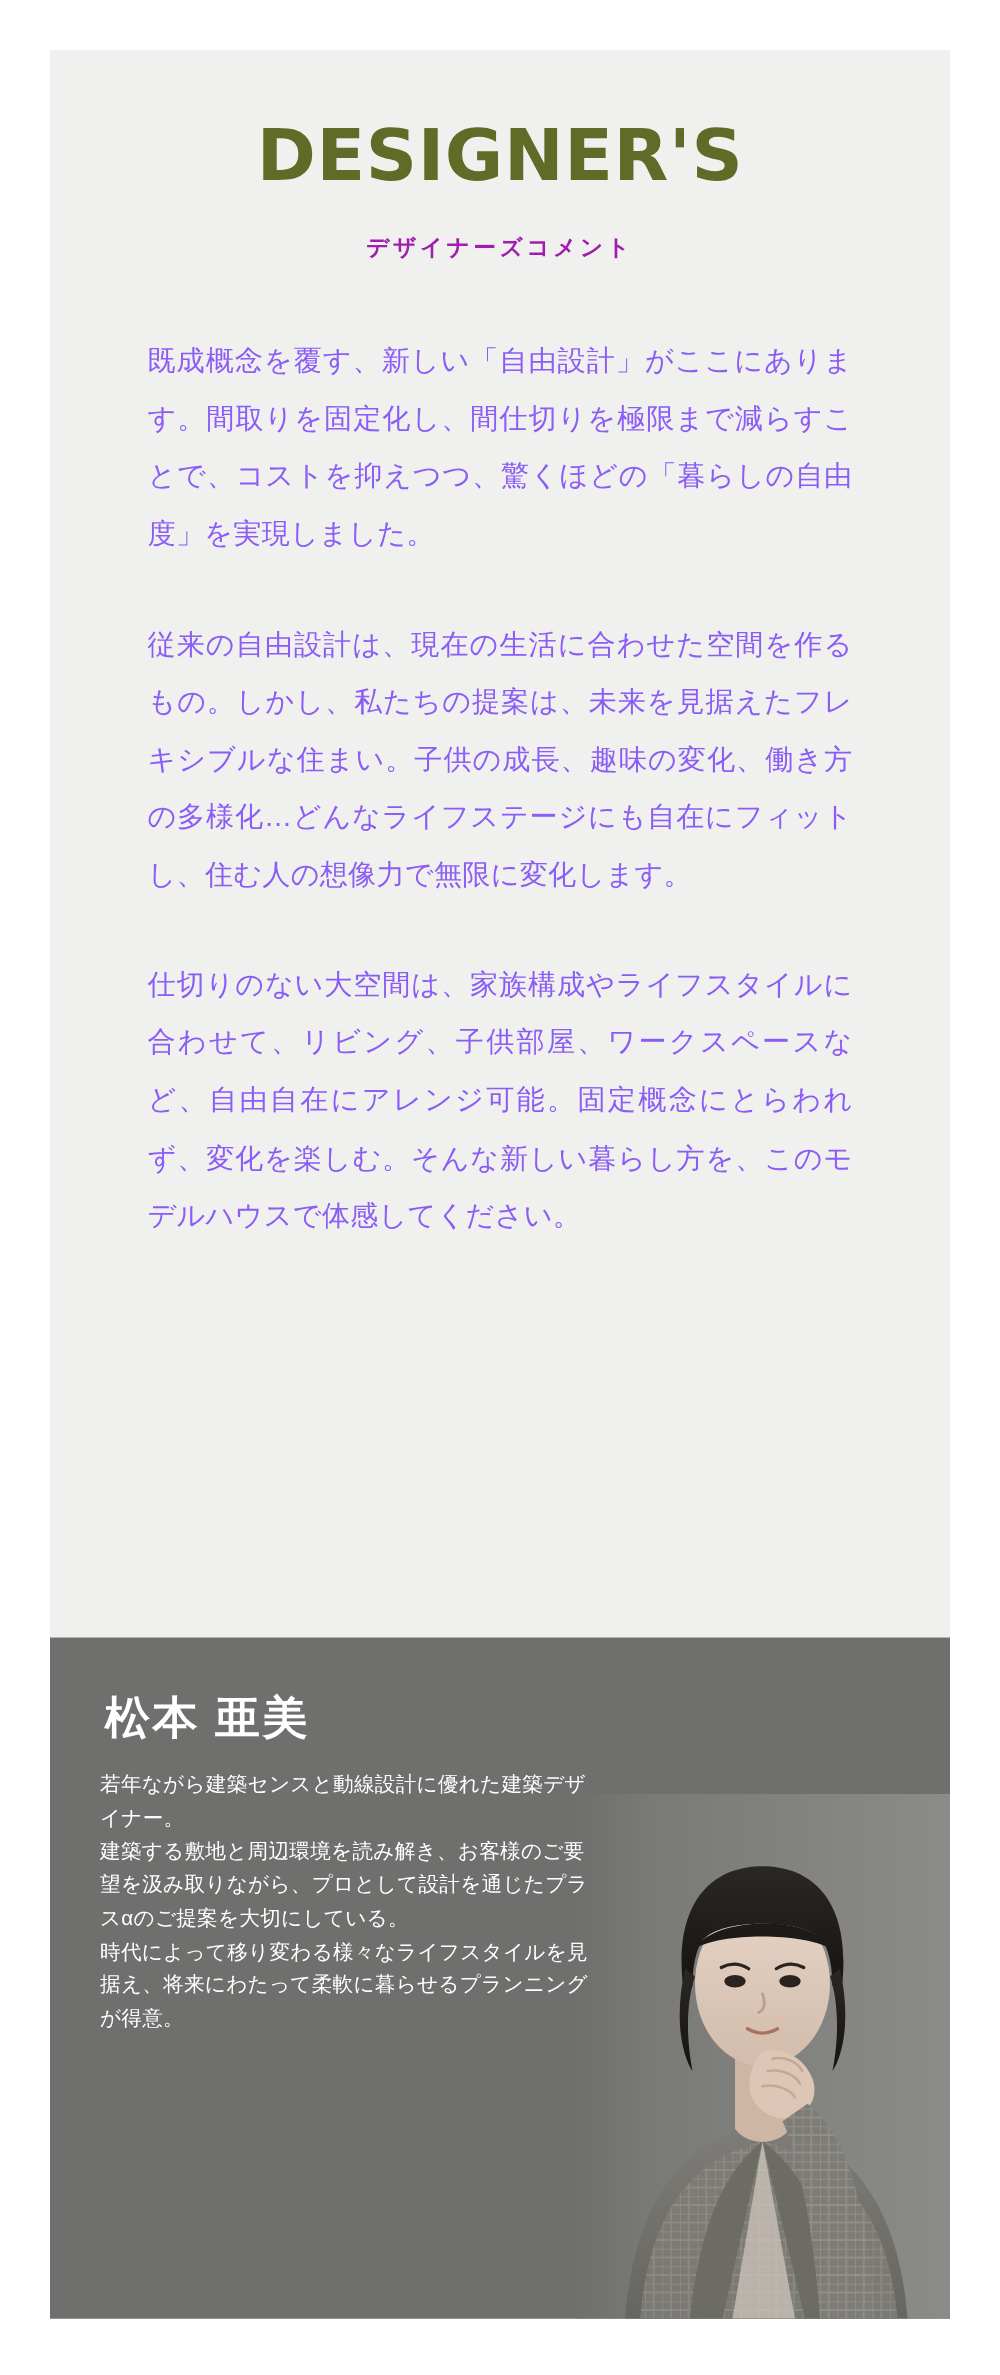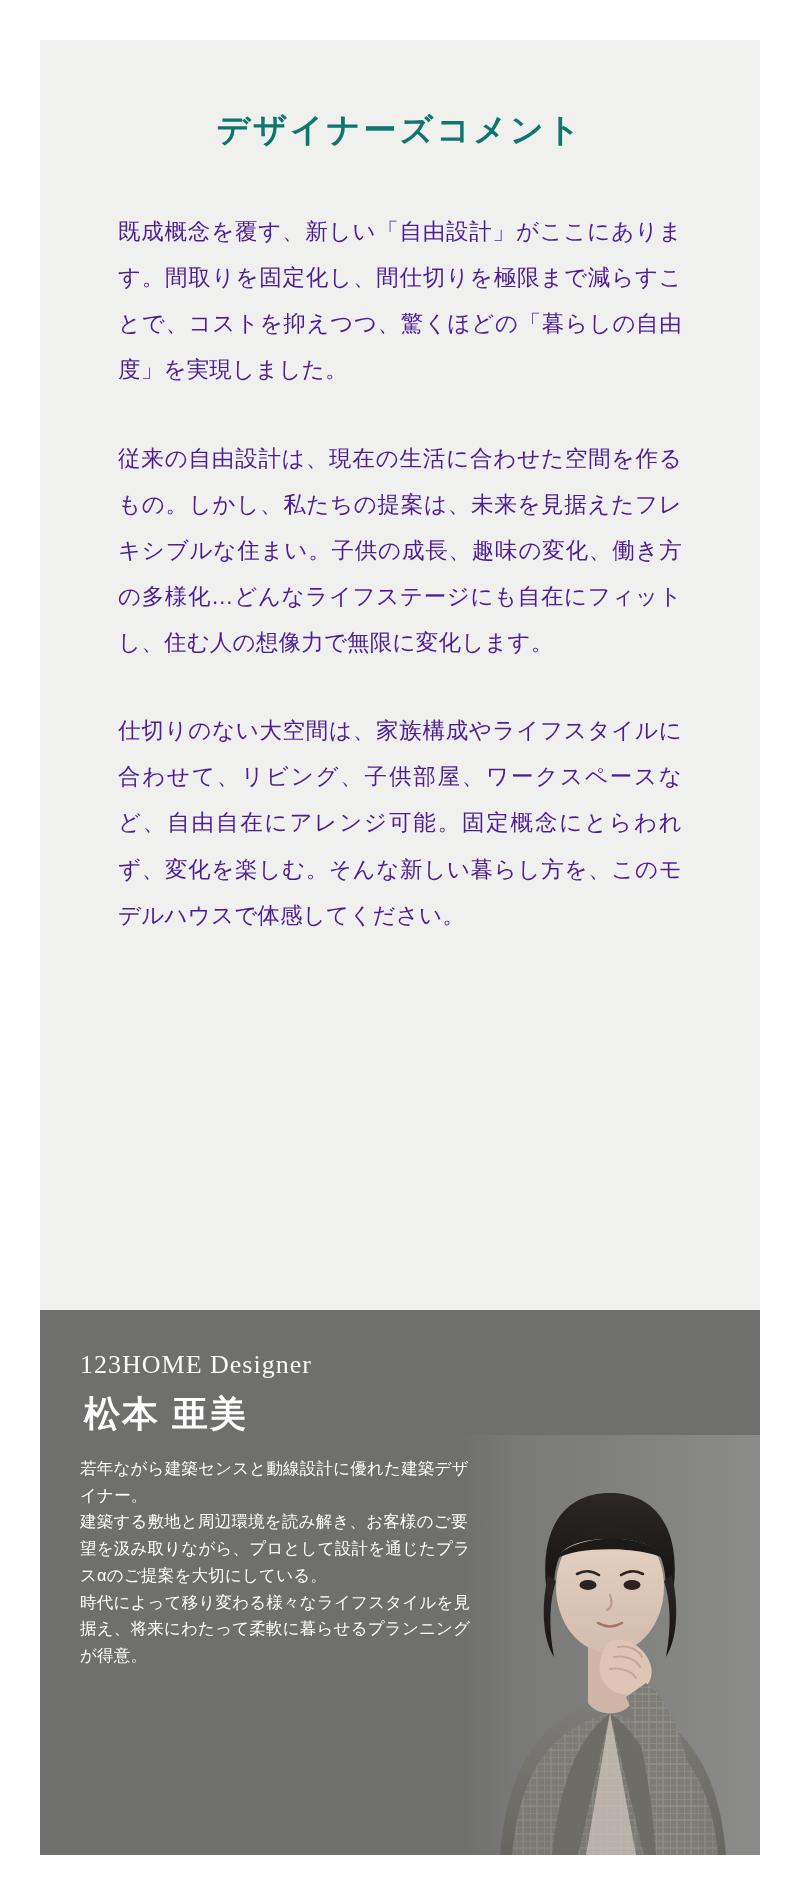--- a/index.html
+++ b/index.html
@@ -41,30 +41,30 @@
     font-size: 57px;
     line-height: 1.16;
     letter-spacing: 0.5px;
     margin: 0;
     text-transform: uppercase;
   }
   .heading-en .l2 {
     display: block;
   }
   .heading-ja {
-    color: #0f766e;
-    font-size: 33px;
+    color: #a21caf;
+    font-size: 18px;
     font-weight: bold;
     letter-spacing: 3px;
-    margin-top: 16px;
+    margin-top: 28px;
   }
   .body-copy {
     margin: 0;
     padding: 56px 78px 0 78px;
-    color: #4c1d95;
+    color: #8b5cf6;
     font-size: 22.5px;
     line-height: 2.05;
     letter-spacing: 0.2px;
     text-align: justify;
   }
   .body-copy p {
     margin: 0 0 42px 0;
   }
   .body-copy p.tight {
     margin-bottom: 0;
@@ -133,36 +133,36 @@
 </style>
 </head>
 <body>
 
 <div class="page">
 
   <section class="comment-panel">
 
     <div class="heading-block">
       <h1 class="heading-en">
+        <span>DESIGNER'S</span>
       </h1>
       <div class="heading-ja">デザイナーズコメント</div>
     </div>
 
     <div class="body-copy">
       <p>既成概念を覆す、新しい「自由設計」がここにあります。間取りを固定化し、間仕切りを極限まで減らすことで、コストを抑えつつ、驚くほどの「暮らしの自由度」を実現しました。</p>
       <p>従来の自由設計は、現在の生活に合わせた空間を作るもの。しかし、私たちの提案は、未来を見据えたフレキシブルな住まい。子供の成長、趣味の変化、働き方の多様化…どんなライフステージにも自在にフィットし、住む人の想像力で無限に変化します。</p>
       <p class="tight">仕切りのない大空間は、家族構成やライフスタイルに合わせて、リビング、子供部屋、ワークスペースなど、自由自在にアレンジ可能。固定概念にとらわれず、変化を楽しむ。そんな新しい暮らし方を、このモデルハウスで体感してください。</p>
     </div>
 
   </section>
 
   <section class="designer-panel">
 
     <div class="designer-text">
-      <p class="designer-role">123HOME Designer</p>
       <p class="designer-name">松本 亜美</p>
       <p class="designer-bio" style="white-space: pre-line;">若年ながら建築センスと動線設計に優れた建築デザイナー。
 建築する敷地と周辺環境を読み解き、お客様のご要望を汲み取りながら、プロとして設計を通じたプラスαのご提案を大切にしている。
 時代によって移り変わる様々なライフスタイルを見据え、将来にわたって柔軟に暮らせるプランニングが得意。</p>
     </div>
 
     <div class="designer-photo">
       <svg viewBox="0 0 300 420" preserveAspectRatio="xMidYMax meet" aria-hidden="true">
         <defs>
           <linearGradient id="bgfade" x1="0" y1="0" x2="1" y2="0">

